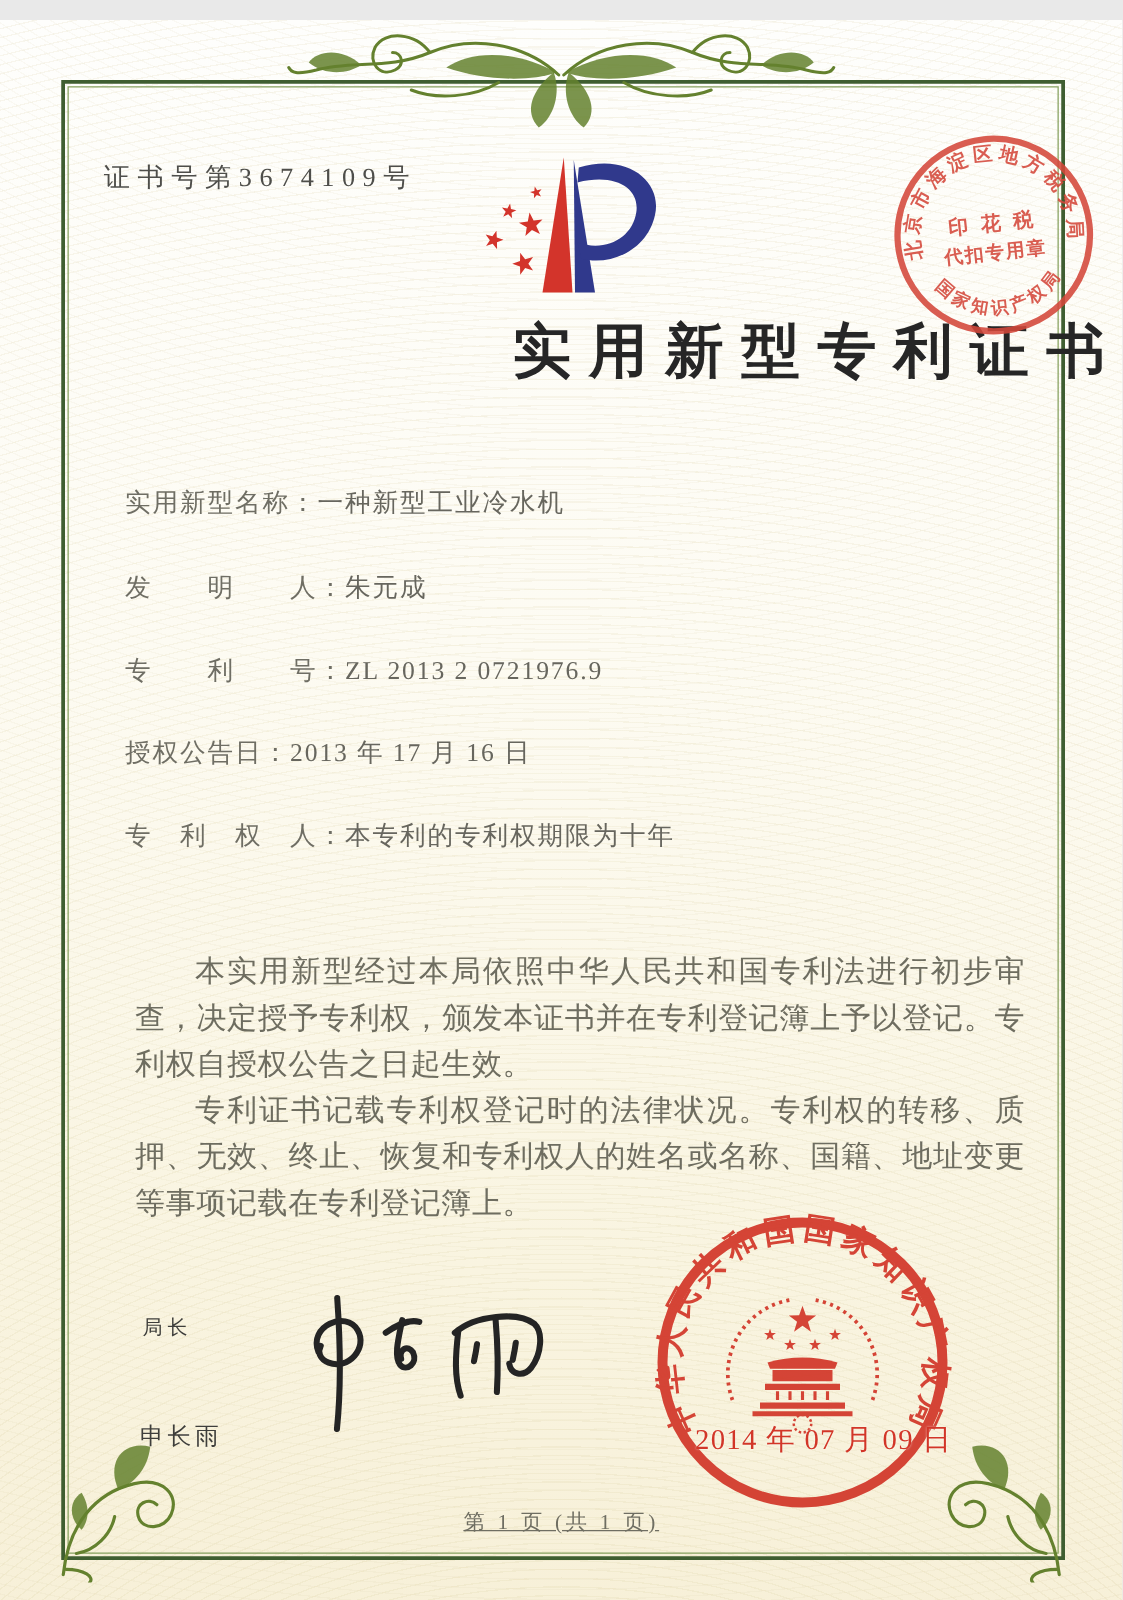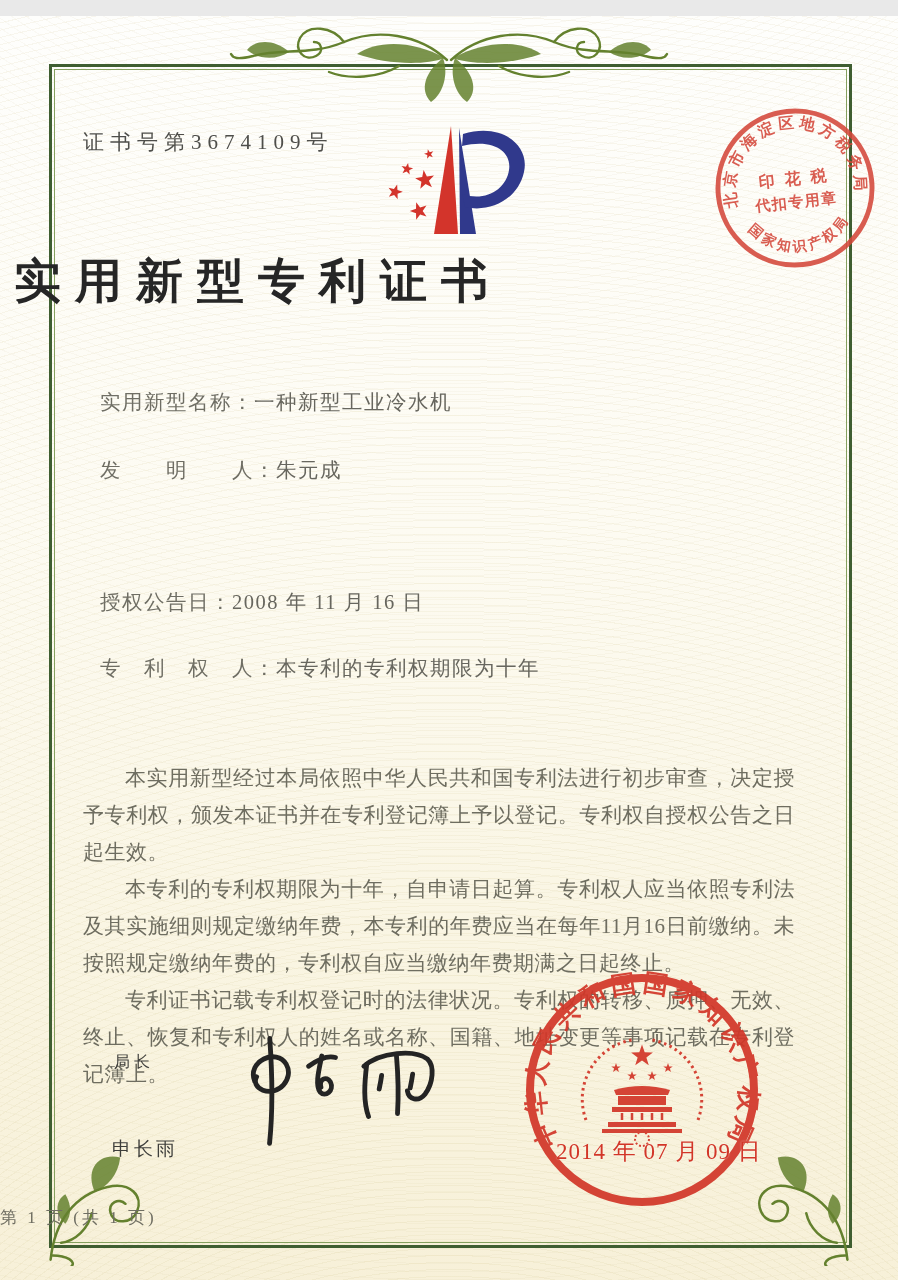--- a/index.html
+++ b/index.html
@@ -24,36 +24,36 @@
   
   .orn-s{fill:none;stroke:var(--ornament-green);stroke-width:2.4;stroke-linecap:round;}
   .orn-f{fill:var(--ornament-green);opacity:.85;}
   .top-orn{position:absolute;left:229px;top:8px;width:440px;height:92px;}
   .fl{position:absolute;width:106px;height:116px;}
   .fl-bl{left:44px;top:1134px;}
   .fl-br{left:748px;top:1134px;transform:scaleX(-1);}
   
   .cert-no{position:absolute;left:83px;top:112px;font-size:21px;letter-spacing:6px;color:#4e4e4a;}
   .logo{position:absolute;left:362px;top:96px;width:205px;height:142px;}
-  .title{position:absolute;left:0;top:234px;width:100%;text-align:left;font-size:47px;font-weight:600;
+  .title{position:absolute;left:0;top:234px;width:100%;text-align:right;font-size:47px;font-weight:600;
          letter-spacing:14px;text-indent:14px;color:var(--title-black);}
   .field-row{position:absolute;left:100px;font-size:20.5px;color:var(--text-gray);letter-spacing:1.5px;white-space:nowrap;}
   .field-row .val{color:#67665e;}
   .f0{top:372px}.f1{top:440px}.f2{top:506px}.f3{top:572px}.f4{top:638px}.f5{top:704px}
-  .body-text{position:absolute;left:83px;top:744px;width:712px;font-size:21px;line-height:37px;
+  .body-text{position:absolute;left:108px;top:744px;width:712px;font-size:24px;line-height:37px;
              color:#6e6d60;text-align:justify;letter-spacing:.5px;}
   .body-text p{margin:0;text-indent:2em;}
   .sig-role{position:absolute;left:114px;top:1036px;font-size:16px;letter-spacing:4px;color:#3e3e3b;
             font-family:"Liberation Sans","DejaVu Sans",sans-serif;}
   .sig-name{position:absolute;left:112px;top:1120px;font-size:19px;letter-spacing:3px;color:#3e3e3b;
             font-family:Liberation Sans, sans-serif;}
   .sig-svg{position:absolute;left:226px;top:1012px;width:252px;height:120px;transform:rotate(-2deg);}
   .sig-svg path{fill:none;stroke:#242424;stroke-width:5;stroke-linecap:round;stroke-linejoin:round;}
-  .footer{position:absolute;left:0;top:1190px;width:100%;text-align:left;font-size:17px;
-          letter-spacing:3px;color:#6f6e62;}
+  .footer{position:absolute;left:0;top:1190px;width:100%;text-align:center;font-size:17px;
+          letter-spacing:3px;color:#6f6e62;text-decoration:underline;}
   
   .main-seal{position:absolute;left:518px;top:950px;width:248px;height:248px;opacity:.92;}
   .seal-stroke{fill:none;stroke:var(--seal-red);}
   .seal-fill{fill:var(--seal-red);}
   .seal-ring-text{fill:var(--seal-red);font-family:"Liberation Serif","DejaVu Serif",serif;font-weight:600;}
   .seal-date{position:absolute;left:556px;top:1120px;font-size:23px;letter-spacing:1px;white-space:nowrap;
              color:var(--seal-red);text-shadow:0 0 2px rgba(255,255,255,.6);}
   .tax-seal{position:absolute;left:703px;top:80px;width:184px;height:184px;opacity:.88;transform:rotate(-6deg);}
   .tax-stroke{fill:none;stroke:var(--tax-seal-red);}
   .tax-text{fill:var(--tax-seal-red);font-family:"Liberation Serif","DejaVu Serif",serif;font-weight:600;}
@@ -118,30 +118,32 @@
   </svg>
 
   <div class="title">实用新型专利证书</div>
 
   <div class="field-row f0">
     <span>实用新型名称：</span><span class="val">一种新型工业冷水机</span>
   </div>
   <div class="field-row f1">
     <span>发　　明　　人：</span><span class="val">朱元成</span>
   </div>
+  <div class="field-row f2">
+    <span>专　　利　　号：</span><span class="val">ZL 2013 2 0721976.9</span>
+  </div>
   <div class="field-row f3">
-    <span>授权公告日：</span><span class="val">2008 年 11 月 16 日</span>
+    <span>授权公告日：</span><span class="val">2013 年 17 月 16 日</span>
   </div>
   <div class="field-row f4">
     <span>专　利　权　人：</span><span class="val">本专利的专利权期限为十年</span>
   </div>
 
   <div class="body-text">
     <p>本实用新型经过本局依照中华人民共和国专利法进行初步审查，决定授予专利权，颁发本证书并在专利登记簿上予以登记。专利权自授权公告之日起生效。</p>
-    <p>本专利的专利权期限为十年，自申请日起算。专利权人应当依照专利法及其实施细则规定缴纳年费，本专利的年费应当在每年11月16日前缴纳。未按照规定缴纳年费的，专利权自应当缴纳年费期满之日起终止。</p>
     <p>专利证书记载专利权登记时的法律状况。专利权的转移、质押、无效、终止、恢复和专利权人的姓名或名称、国籍、地址变更等事项记载在专利登记簿上。</p>
   </div>
 
   <div class="sig-role">局长</div>
   <div class="sig-name">申长雨</div>
   <svg class="sig-svg" viewBox="0 0 260 120">
     <path d="M30,50 C22,28 54,16 63,33 C71,48 54,66 38,59 C31,56 29,50 32,45"></path>
     <path d="M47,6 C48,34 48,78 43,114"></path>
     <path d="M86,36 C98,28 108,26 114,28"></path>
     <path d="M100,26 C96,42 92,56 97,63 C102,69 112,62 108,53 C104,46 96,50 98,58"></path>

